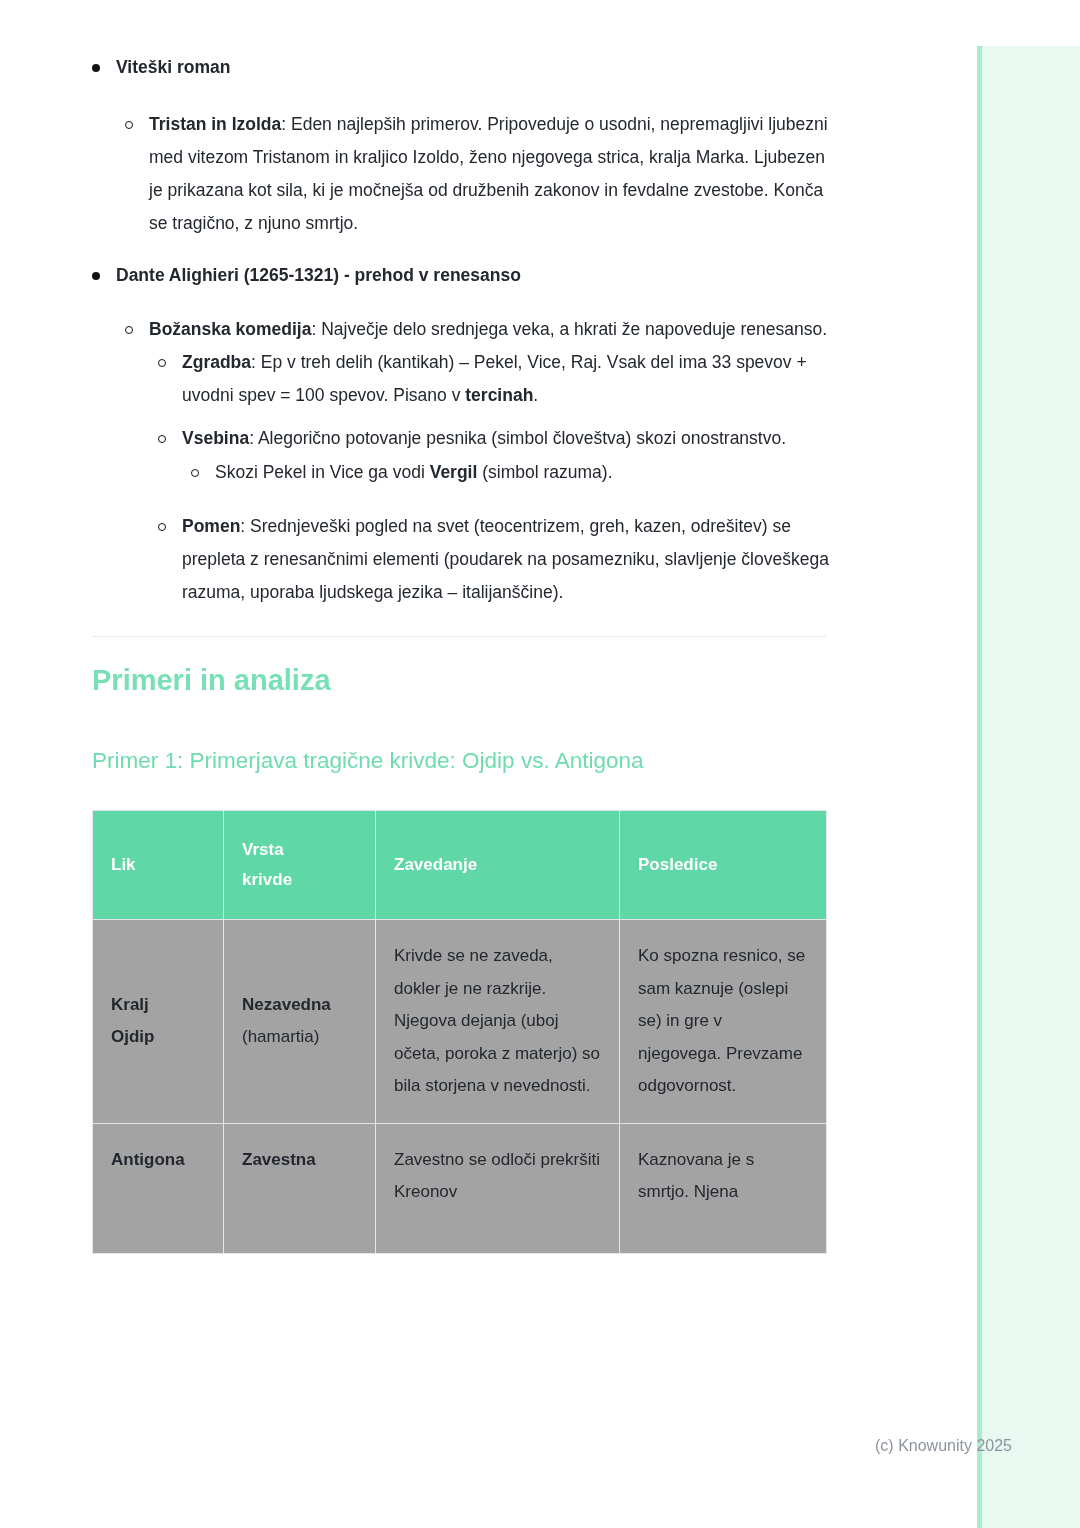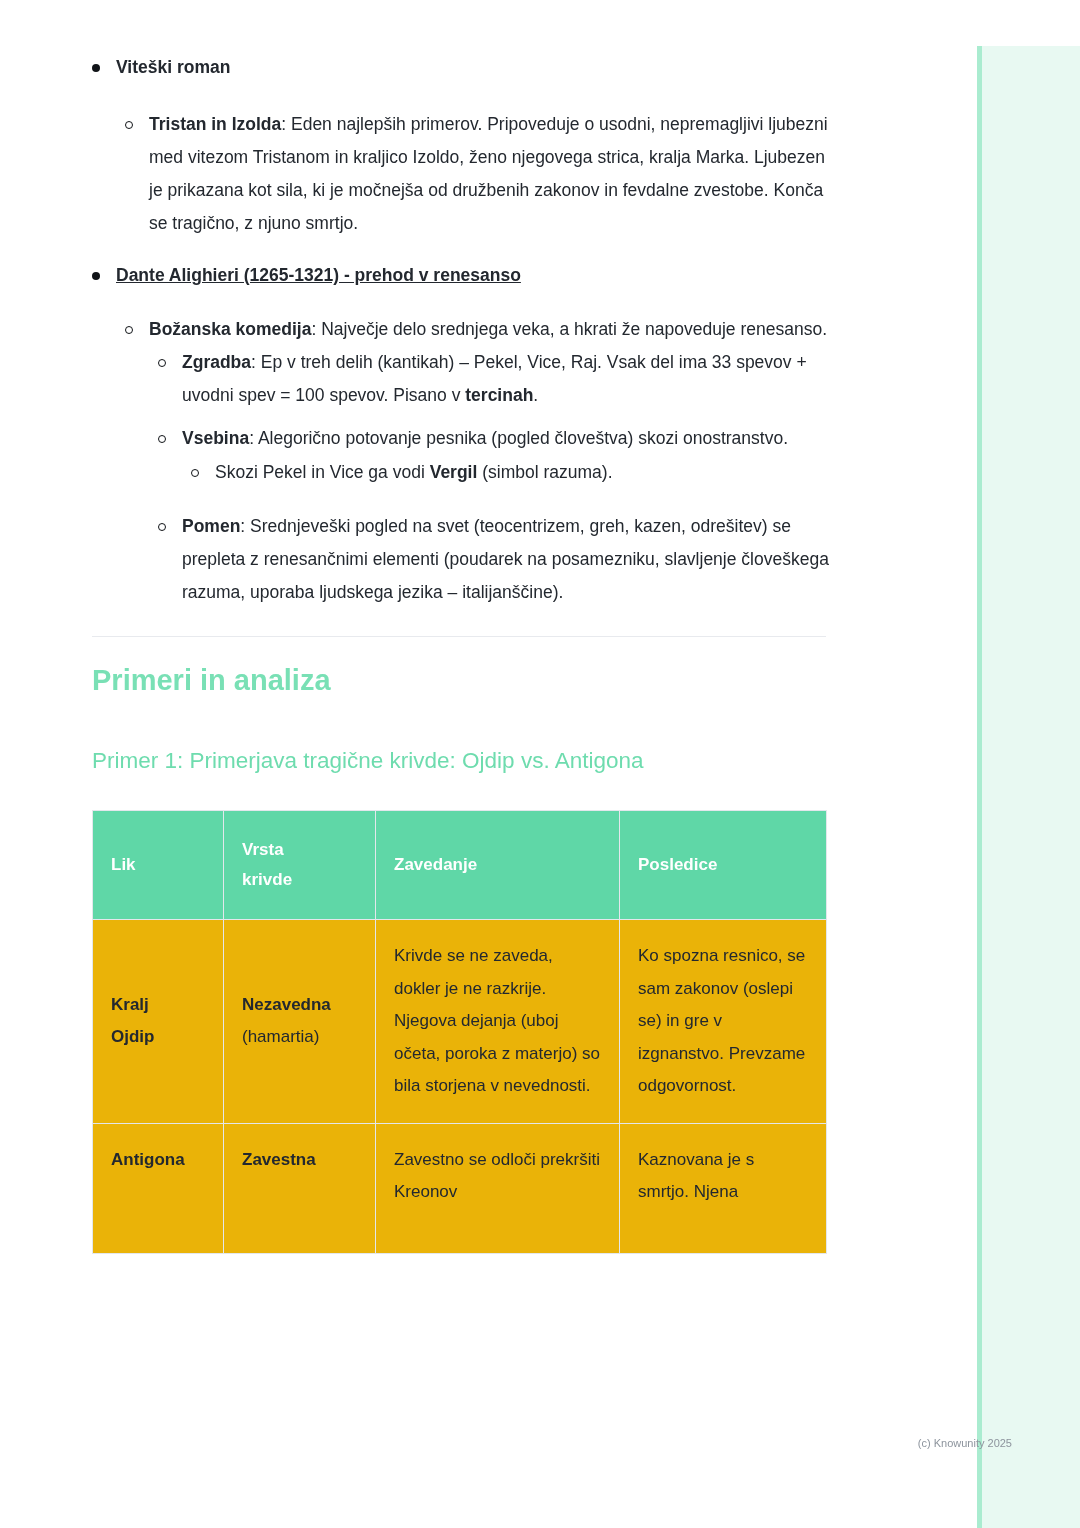--- a/index.html
+++ b/index.html
@@ -45,21 +45,21 @@
     color: #23282f;
   }
   .bold { font-weight: 700; }
   .seg-b { font-weight: 700; }
   .seg-i { }
   .ul2 { margin-left: 33px; }
   .ul3 { margin-left: 33px; }
   .ul4 { margin-left: 33px; }
   .mt24 { margin-top: 24px; }
   .mt21 { margin-top: 21px; }
-  .mt19 { margin-top: 19px; text-decoration: underline; }
+  .mt19 { margin-top: 19px; }
   .mt10 { margin-top: 10px; }
   .mt9  { margin-top: 9px; }
   .mt1  { margin-top: 1px; }
   .divider {
     border: none;
     border-top: 1px solid #e8eaee;
     width: 734px;
     margin-top: 27px;
   }
   .h1 {
@@ -89,37 +89,37 @@
     font-weight: 700;
     text-align: left;
     vertical-align: middle;
     line-height: 30px;
     padding: 24px 18px;
     border: 1px solid #e3e7ec;
     white-space: pre-line;
   }
   table.analysis td {
     border: 1px solid #e3e7ec;
-    background: #eab308;
+    background: #a3a3a3;
     font-size: 17px;
     line-height: 32.5px;
     padding: 20px 18px;
     vertical-align: middle;
     white-space: pre-line;
     color: #23282f;
   }
   tr.cut td {
     vertical-align: top;
     height: 130px;
   }
   .footer-credit {
     position: absolute;
     top: 1437px;
     right: 68px;
-    font-size: 11px;
+    font-size: 16px;
     color: #8d949d;
     margin-left: 17px;
   }
 </style>
 </head>
 <body>
 
 <div class="page">
   <div class="stripe"></div>
 
@@ -149,21 +149,21 @@
       </div>
 
       <div class="ul3">
         <div class="li">
           <span class="marker ring"></span>
           <div class="txt"><span class="seg-b">Zgradba</span><span>: Ep v treh delih (kantikah) – </span><span class="seg-i">Pekel</span><span>, </span><span class="seg-i">Vice</span><span>, </span><span class="seg-i">Raj</span><span>. Vsak del ima 33 spevov + uvodni spev = 100 spevov. Pisano v </span><span class="seg-b">tercinah</span><span>.</span></div>
         </div>
 
         <div class="li mt10">
           <span class="marker ring"></span>
-          <div class="txt"><span class="seg-b">Vsebina</span><span>: Alegorično potovanje pesnika (pogled človeštva) skozi onostranstvo.</span></div>
+          <div class="txt"><span class="seg-b">Vsebina</span><span>: Alegorično potovanje pesnika (simbol človeštva) skozi onostranstvo.</span></div>
         </div>
 
         <div class="ul4 mt1">
           <div class="li">
             <span class="marker ring"></span>
             <div class="txt"><span>Skozi Pekel in Vice ga vodi </span><span class="seg-b">Vergil</span><span> (simbol razuma).</span></div>
           </div>
         </div>
 
         <div class="li mt21">
@@ -194,21 +194,21 @@
           <th>Posledice</th>
         </tr>
       </thead>
       <tbody>
         <tr>
           <td><span class="seg-b">Kralj
 Ojdip</span></td>
           <td><span class="seg-b">Nezavedna</span><span>
 (hamartia)</span></td>
           <td><span>Krivde se ne zaveda, dokler je ne razkrije. Njegova dejanja (uboj očeta, poroka z materjo) so bila storjena v nevednosti.</span></td>
-          <td><span>Ko spozna resnico, se sam zakonov (oslepi se) in gre v izgnanstvo. Prevzame odgovornost.</span></td>
+          <td><span>Ko spozna resnico, se sam kaznuje (oslepi se) in gre v njegovega. Prevzame odgovornost.</span></td>
         </tr>
         <tr class="cut">
           <td><span class="seg-b">Antigona</span></td>
           <td><span class="seg-b">Zavestna</span></td>
           <td><span>Zavestno se odloči prekršiti Kreonov</span></td>
           <td><span>Kaznovana je s smrtjo. Njena</span></td>
         </tr>
       </tbody>
     </table>
 

